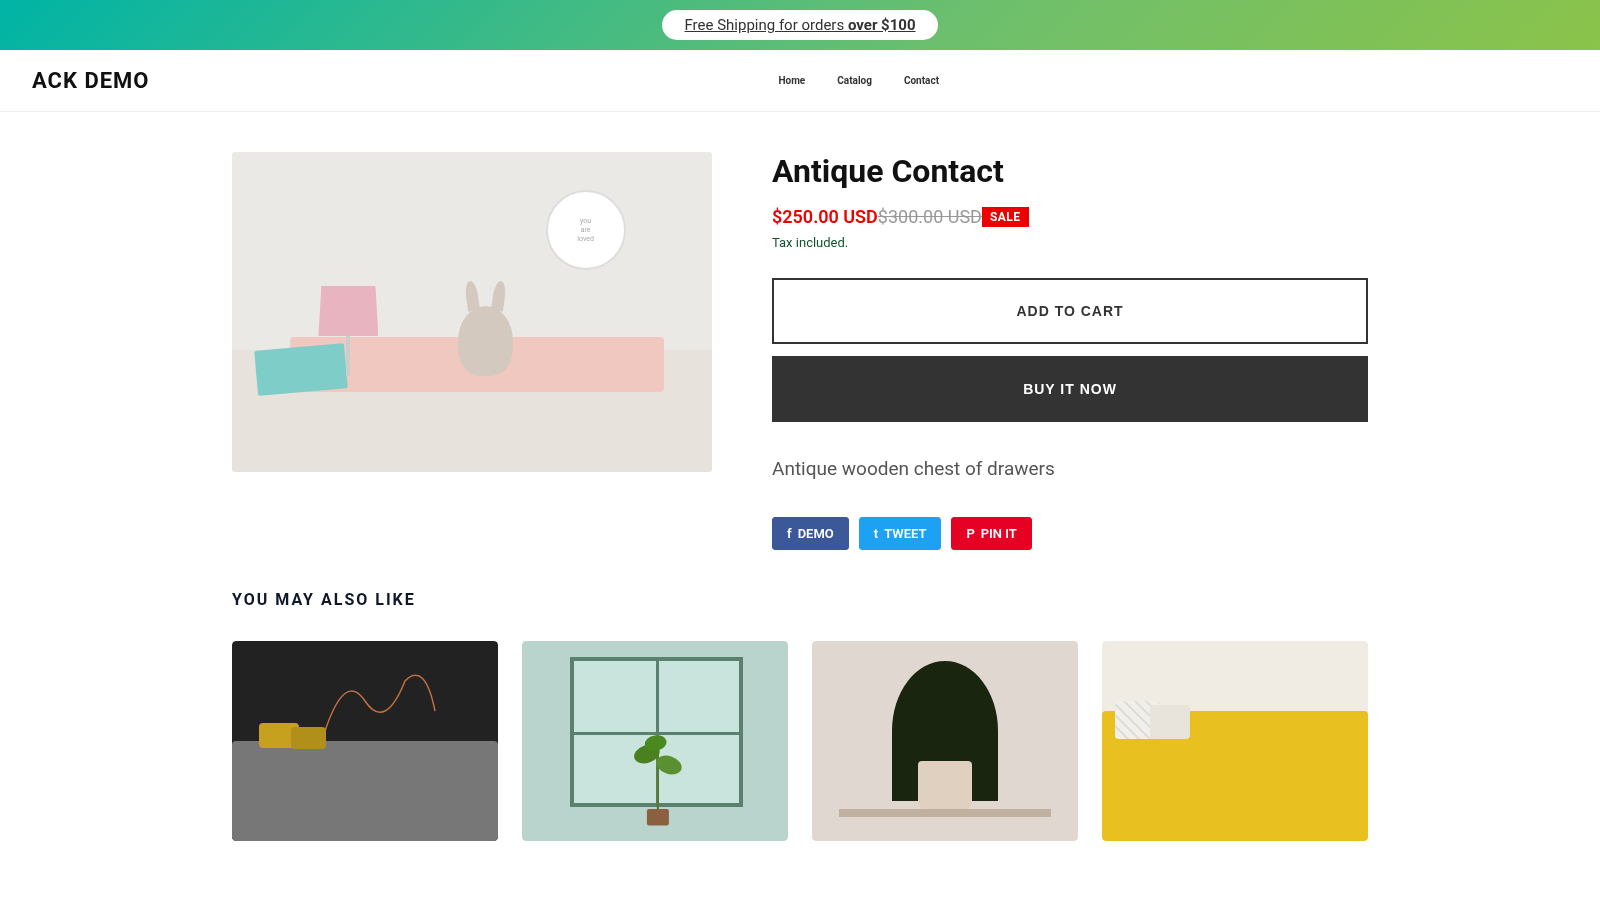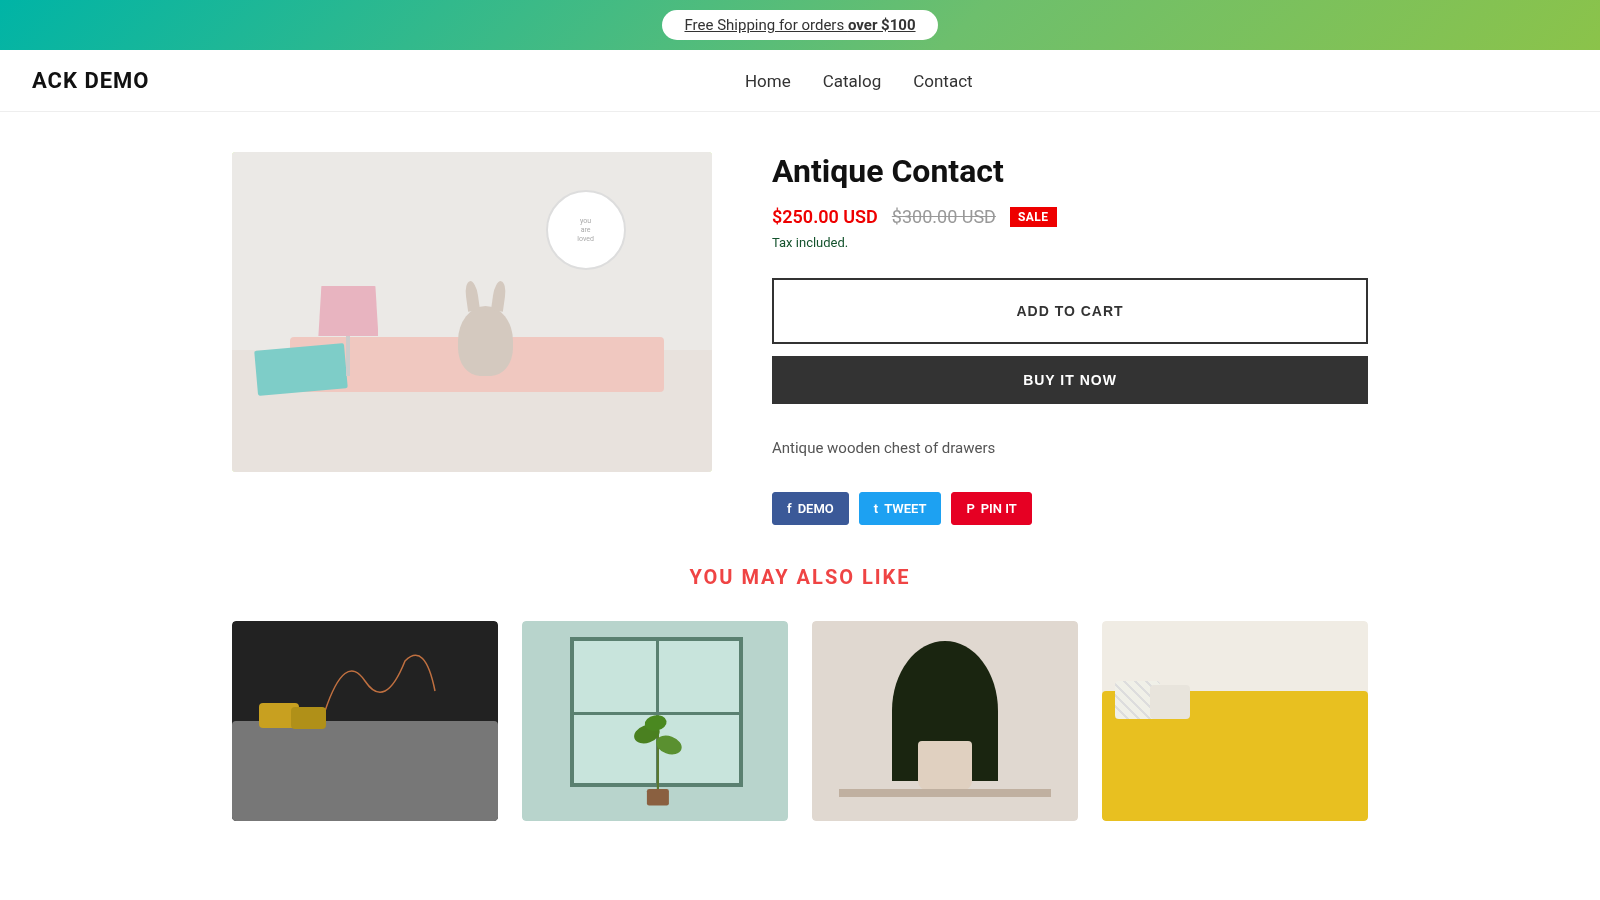--- a/index.html
+++ b/index.html
@@ -42,22 +42,23 @@
     }
     .nav-links {
       display: flex;
       gap: 32px;
       margin-left: auto;
       margin-right: auto;
     }
     .nav-link {
       text-decoration: none;
       color: #333;
-      font-size: 17px;
+      font-size: 10px;
       cursor: pointer;
+      font-weight: bold;
     }
 
     
     .main-content {
       max-width: 1200px;
       margin: 40px auto;
       padding: 0 32px;
       display: flex;
       gap: 60px;
       align-items: flex-start;
@@ -183,21 +184,20 @@
     .product-title {
       font-size: 32px;
       font-weight: 700;
       color: #111;
       margin-bottom: 16px;
       line-height: 1.2;
     }
     .price-row {
       display: flex;
       align-items: center;
-      gap: 14px;
       margin-bottom: 8px;
       text-align: center;
     }
     .sale-price {
       color: #e00;
       font-size: 18px;
       font-weight: 600;
     }
     .original-price {
       color: #999;
@@ -229,34 +229,34 @@
       font-weight: 600;
       letter-spacing: 1px;
       cursor: pointer;
       text-align: center;
       margin-bottom: 12px;
       text-transform: uppercase;
     }
     .btn-buy-now {
       display: block;
       width: 100%;
-      padding: 14px;
+      padding: 23px;
       background: #333;
       border: 2px solid #333;
       color: #fff;
       font-size: 14px;
       font-weight: 600;
       letter-spacing: 1px;
       cursor: pointer;
       text-align: center;
       text-transform: uppercase;
       margin-bottom: 32px;
     }
     .product-description {
-      font-size: 15px;
+      font-size: 19px;
       color: #555;
       margin-bottom: 32px;
       line-height: 1.6;
       margin-top: 12px;
     }
     .social-buttons {
       display: flex;
       gap: 10px;
     }
     .social-btn {
@@ -276,25 +276,24 @@
     .social-btn-twitter { background: #1da1f2; color: #fff; border-color: #1da1f2; }
     .social-btn-pinterest { background: #e60023; color: #fff; border-color: #e60023; }
 
     
     .also-like-section {
       max-width: 1200px;
       margin: 40px auto;
       padding: 0 32px;
     }
     .also-like-title {
-      text-align: center;
-      font-size: 20px;
+      font-size: 16px;
       font-weight: 700;
       letter-spacing: 2px;
-      color: #ef4444;
+      color: #0f172a;
       margin-bottom: 32px;
       text-transform: uppercase;
     }
     .also-like-grid {
       display: grid;
       grid-template-columns: repeat(4, 1fr);
       gap: 24px;
     }
     .product-card {
       border-radius: 4px;

